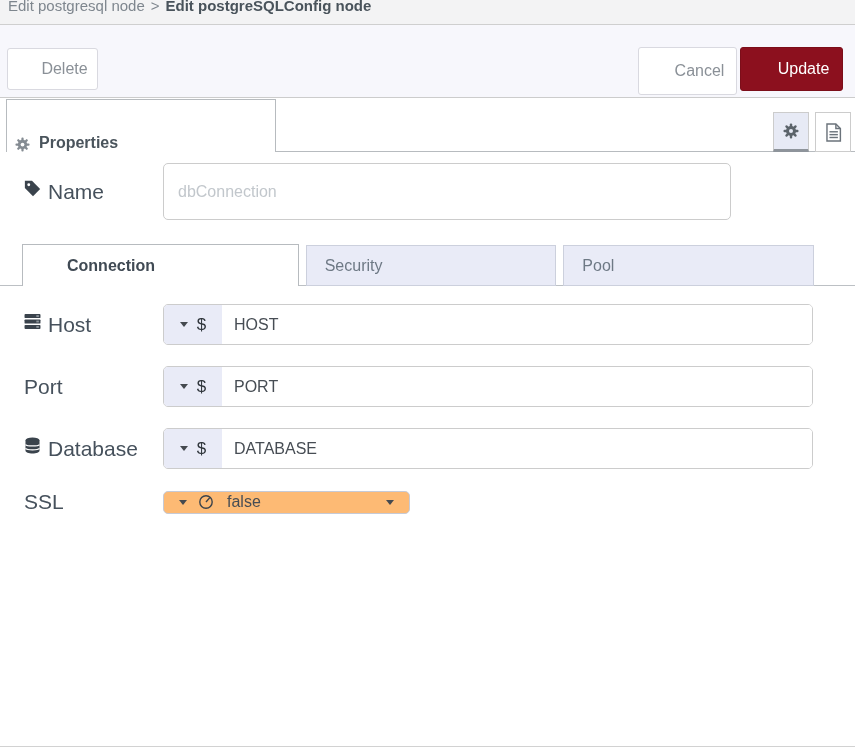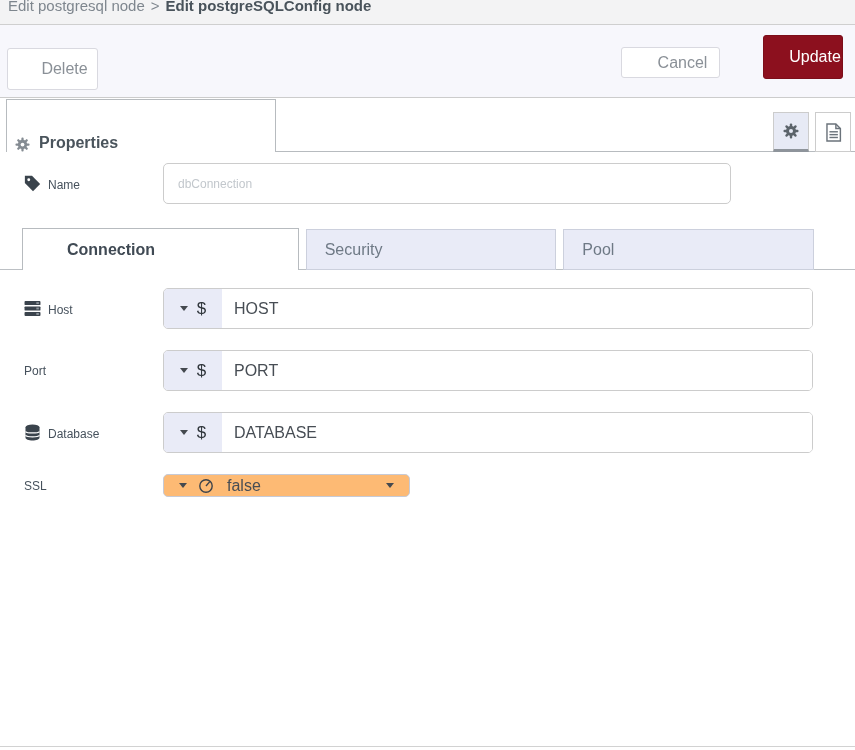--- a/index.html
+++ b/index.html
@@ -23,23 +23,23 @@
   .toolbar {
     height:73px; background:#f7f7fc; border-bottom:1px solid #cccccc;
     position:relative;
   }
   .btn {
     display:flex; align-items:center; justify-content:center;
     font-size:16px; font-family:inherit; border-radius:3px; cursor:pointer;
     background:#ffffff; border:1px solid #d9d9e0; color:#8a9097;padding-left:24px;
   }
   .btn-delete { position:absolute; left:7px; top:23px; width:91px; height:42px; }
-  .btn-cancel { position:absolute; right:135px; top:22px; width:99px; height:31px; }
+  .btn-cancel { position:absolute; right:118px; top:22px; width:99px; height:48px; }
   .btn-update {
-    position:absolute; right:12px; top:10px; width:80px; height:44px;
+    position:absolute; right:12px; top:22px; width:103px; height:44px;
     background:#8c101e; border:1px solid #7c0e1a; color:#ffffff;
   }
 
   
   .props-row { height:54px; position:relative; background:#ffffff; }
   .props-line { position:absolute; left:270px; right:0; bottom:0; height:1px; background:#b7bbbf; }
   .props-tab {
     position:absolute; left:6px; top:1px; width:270px; height:53px;
     background:#ffffff; border:1px solid #b7bbbf; border-bottom:none;
     display:flex; align-items:flex-end; gap:9px; padding-left:8px; z-index:2;
@@ -51,26 +51,26 @@
     background:#ffffff; border:1px solid #cccccc; cursor:pointer;
   }
   .mini-btn.gear { right:46px; background:#e7eaf5; border-bottom:3px solid #8e949b; }
   .mini-btn.doc  { right:4px; border-bottom:1px solid #cccccc; }
 
   
   .form-area { padding-top:11px; }
   .form-row { display:flex; align-items:center; margin-left:24px; }
   .row-name { margin-bottom:0; }
   .field-label {
-    width:139px; min-width:139px; font-size:12px; color:#46515c;
-    display:flex; align-items:flex-end; gap:7px;
+    width:139px; min-width:139px; font-size:21px; color:#46515c;
+    display:flex; align-items:flex-start; gap:7px;
   }
   .text-input {
-    width:568px; height:41px; border:1px solid #cccccc; border-radius:5px;
-    font-size:12px; font-family:inherit; color:#474d54; padding:16px 14px; outline:none;
+    width:568px; height:57px; border:1px solid #cccccc; border-radius:5px;
+    font-size:16px; font-family:inherit; color:#474d54; padding:16px 14px; outline:none;
     background:#ffffff;
   }
   .text-input::placeholder { color:#c2c7cc; }
 
   
   .tabs-wrap { position:relative; height:42px; margin-top:24px; }
   .tabs-line { position:absolute; left:0; bottom:0; width:855px; height:1px; background:#bcc0c4; }
   .tabs { position:absolute; left:22px; top:0; width:792px; height:42px; display:flex; }
   .tab {
     flex:1; margin-right:7px; height:41px; margin-top:1px;

